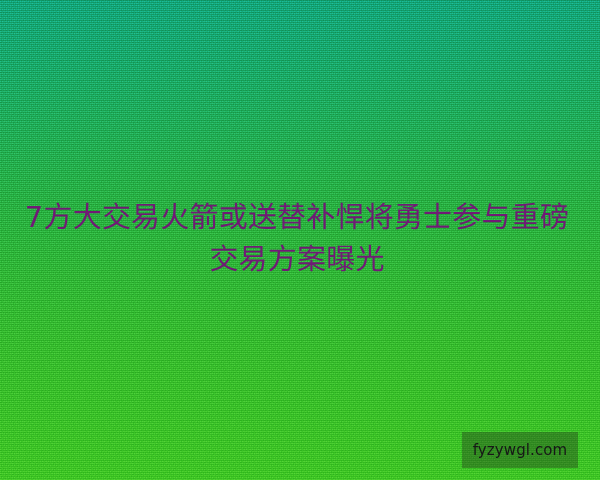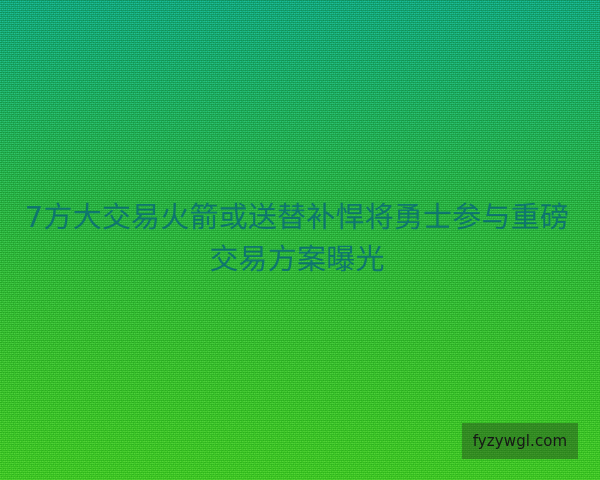--- a/index.html
+++ b/index.html
@@ -71,35 +71,35 @@
     background-size: 5px 5px, 6px 6px, 4px 4px;
   }
 
   
   #headline {
     position: absolute;
     left: 24px;
     right: 30px;
     top: 196px;
     text-align: center;
-    color: #0f766e;
+    color: #701a75;
     font-size: 29px;
     line-height: 42px;
     font-weight: 400;
     letter-spacing: .2px;
     white-space: normal;
     word-break: break-all;
     text-rendering: optimizeLegibility;
   }
 
   
   #watermark {
     position: absolute;
     left: 462px;
-    top: 423px;
+    top: 432px;
     width: 116px;
     height: 36px;
     display: flex;
     align-items: center;
     justify-content: center;
     background: rgba(38, 64, 28, .42);
     color: #171717;
     font-size: 15px;
     line-height: 1;
     letter-spacing: .1px;

